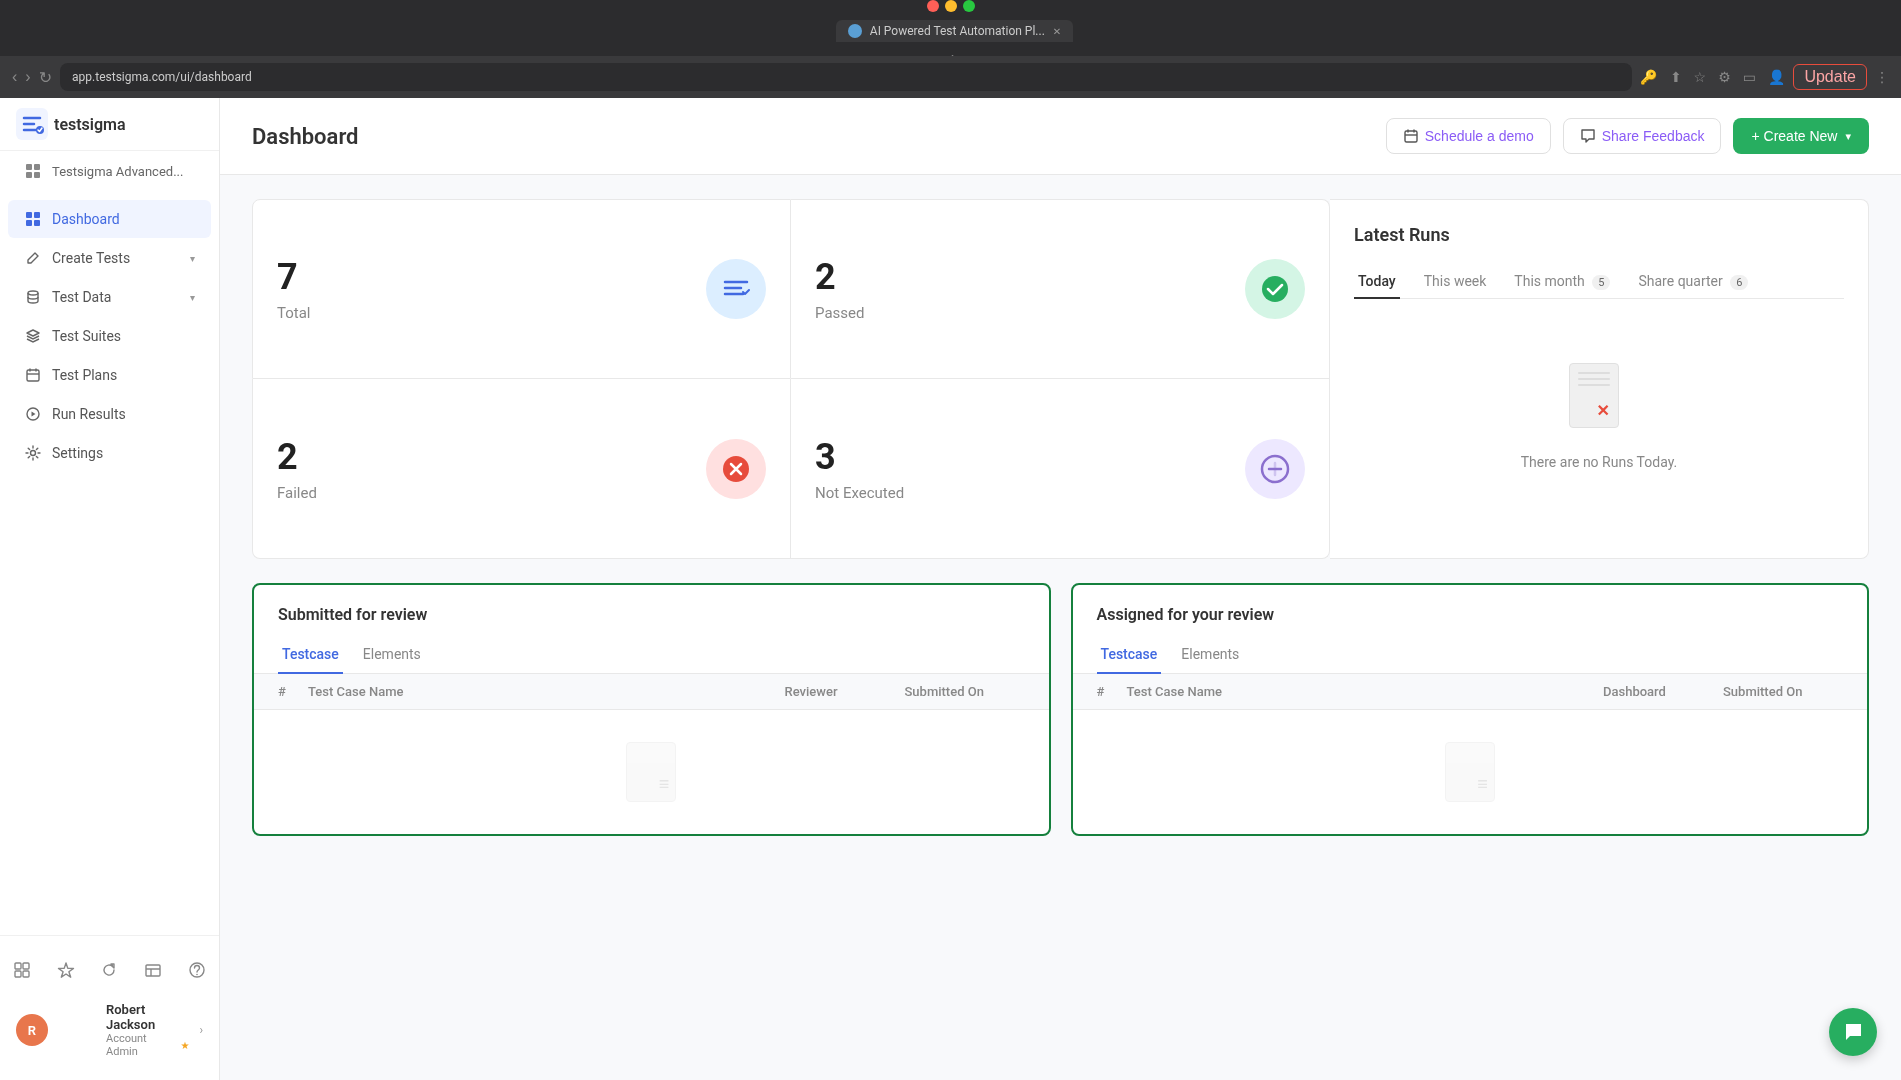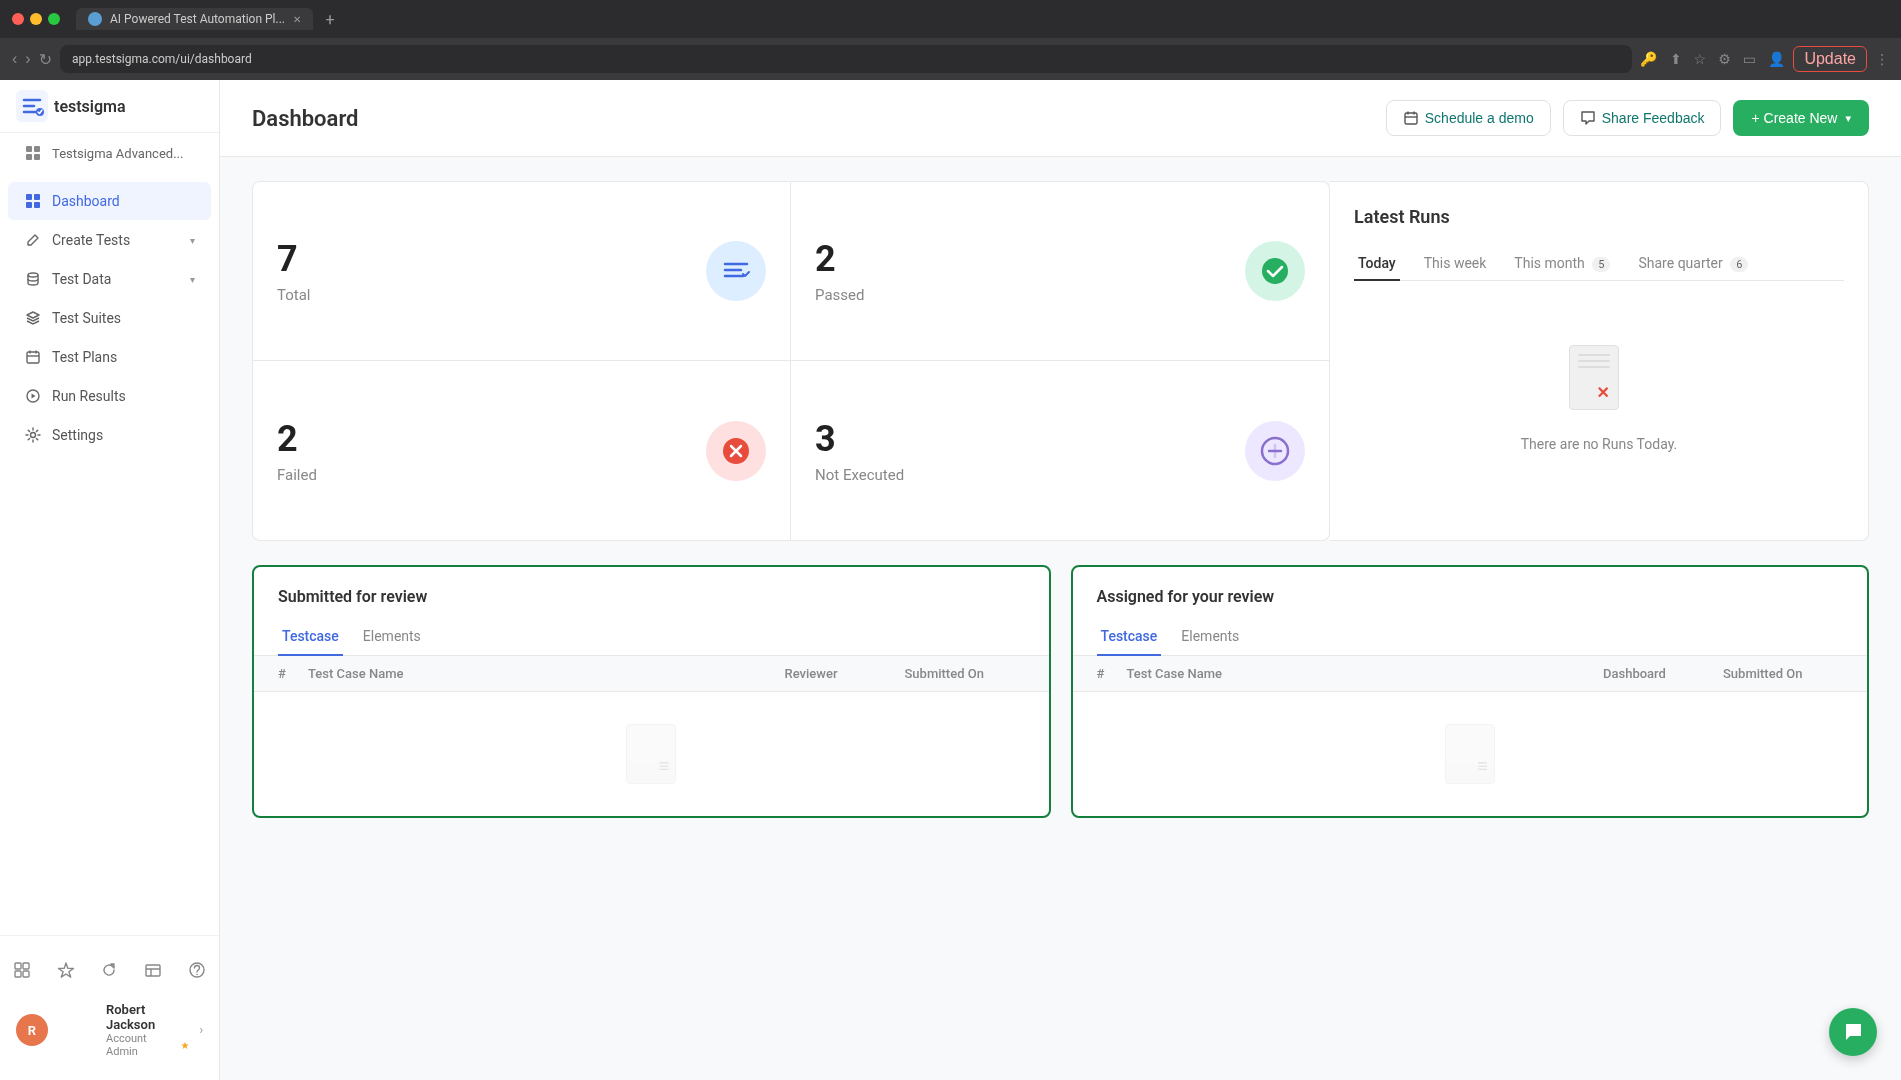--- a/index.html
+++ b/index.html
@@ -1,19 +1,19 @@
 <!DOCTYPE html>
 <html><head>
   <meta charset="utf-8">
   <style>
     * { box-sizing: border-box; margin: 0; padding: 0; }
     body { font-family: -apple-system, BlinkMacSystemFont, 'Segoe UI', Roboto, sans-serif; background: #f5f5f5; display: flex; flex-direction: column; height: 100vh; overflow: hidden; }
 
     
-    .browser-chrome { background: #2c2c2e; height: 38px; display: flex; align-items: center; padding: 0 12px; gap: 8px; }
+    .browser-chrome { background: #2c2c2e; height: 56px; display: flex; align-items: center; padding: 0 12px; gap: 8px; flex-direction: column; }
     .browser-dots { display: flex; gap: 6px; }
     .dot { width: 12px; height: 12px; border-radius: 50%; }
     .dot-red { background: #ff5f57; }
     .dot-yellow { background: #ffbd2e; }
     .dot-green { background: #28c840; }
     .browser-tab { background: #3a3a3c; color: #ccc; font-size: 12px; padding: 4px 12px; border-radius: 6px 6px 0 0; display: flex; align-items: center; gap: 8px; margin-left: 8px; }
     .browser-tab .tab-icon { width: 14px; height: 14px; background: #5a9fd4; border-radius: 50%; display: inline-block; }
     .tab-close { color: #999; font-size: 10px; cursor: pointer; }
     .tab-new { color: #999; font-size: 16px; margin-left: 4px; cursor: pointer; }
 
@@ -51,21 +51,21 @@
     .user-name { font-size: 13px; font-weight: 600; color: #333; }
     .user-role { font-size: 11px; color: #888; display: flex; align-items: center; gap: 16px; }
     .crown { color: #f5a623; font-size: 10px; }
     .user-arrow { color: #999; font-size: 12px; }
 
     
     .main { flex: 1; overflow-y: auto; background: #f8f9fb; }
     .main-header { background: #fff; padding: 20px 32px; border-bottom: 1px solid #e8e8e8; display: flex; align-items: center; justify-content: space-between; }
     .page-title { font-size: 22px; font-weight: 600; color: #333; }
     .header-actions { display: flex; align-items: center; gap: 12px; }
-    .action-btn { display: flex; align-items: center; gap: 6px; padding: 9px 16px; border-radius: 8px; border: 1px solid #e0e0e0; background: #fff; color: #0f766e; font-size: 14px; cursor: pointer; }
+    .action-btn { display: flex; align-items: center; gap: 6px; padding: 9px 16px; border-radius: 8px; border: 1px solid #e0e0e0; background: #fff; color: #8b5cf6; font-size: 14px; cursor: pointer; }
     .create-btn { background: #27ae60; color: white; border: none; padding: 10px 18px; border-radius: 8px; display: flex; align-items: center; gap: 6px; font-size: 14px; font-weight: 500; cursor: pointer; }
     .create-btn-chevron { font-size: 11px; margin-left: 2px; }
 
     
     .content { padding: 24px 32px; }
     .stat-card { background: #fff; border: 1px solid #e8e8e8; padding: 28px 24px; display: flex; align-items: center; justify-content: space-between; }
     .stat-card:nth-child(1) { border-radius: 8px 0 0 0; }
     .stat-card:nth-child(2) { border-radius: 0 8px 0 0; border-left: none; }
     .stat-card:nth-child(3) { border-radius: 0 0 0 8px; border-top: none; }
     .stat-card:nth-child(4) { border-radius: 0 0 8px 0; border-left: none; border-top: none; }

